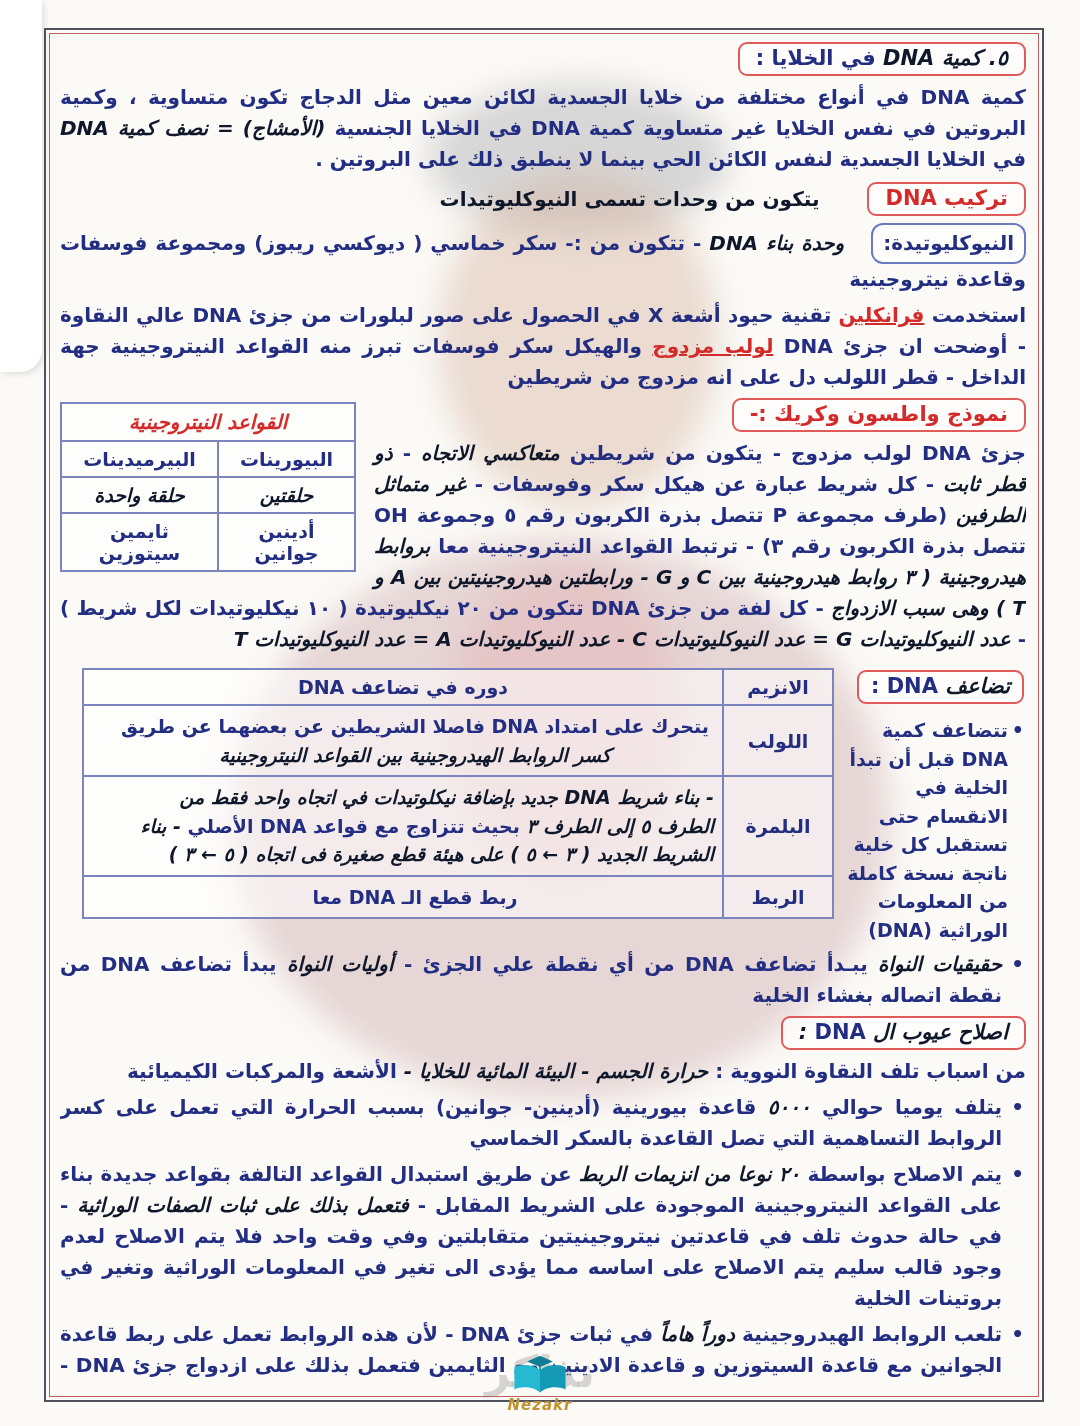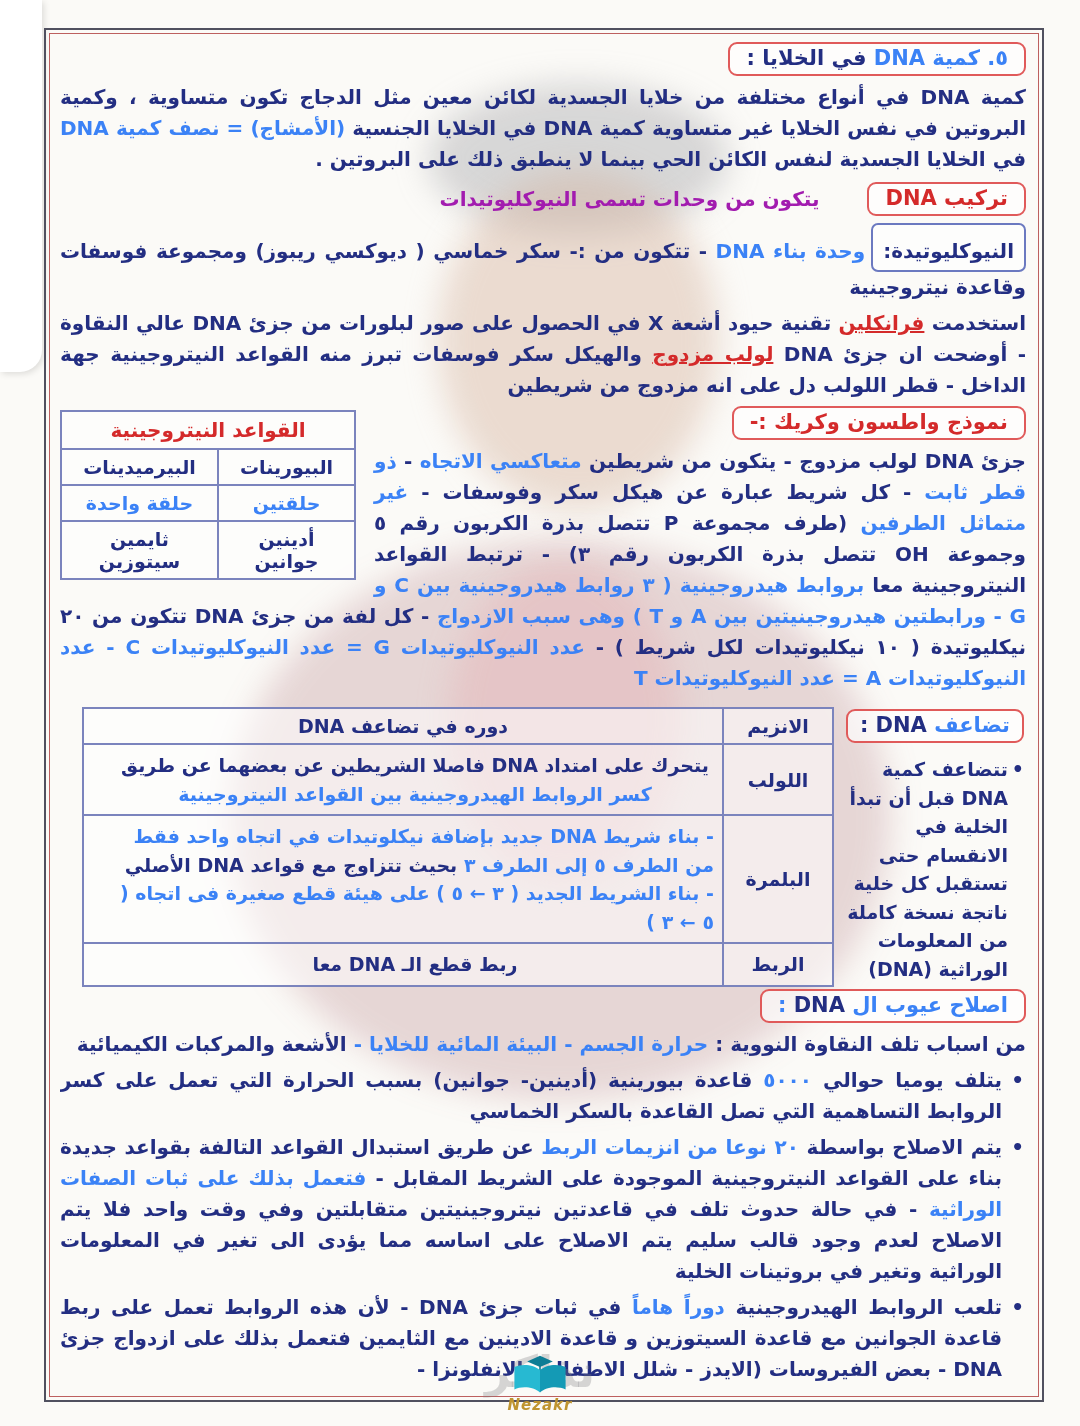--- a/index.html
+++ b/index.html
@@ -18,44 +18,44 @@
               border-radius:0 0 22px 0; box-shadow:2px 2px 6px rgba(0,0,0,0.12); z-index:1; }
 
   .frame { position:absolute; left:44px; top:28px; right:36px; bottom:24px;
            border:2px solid #50505f; outline:1px solid #bd5f5f; outline-offset:-6px;
            z-index:1; pointer-events:none; }
 
   .content { position:absolute; left:60px; top:40px; right:54px; bottom:38px;
              z-index:2; direction:rtl; text-align:right; overflow:hidden; }
 
   .c-navy  { color:#232e82; }
-  .c-red   { color:#3b82f6; }
+  .c-red   { color:#0f172a;font-style:italic; }
   .c-redu  { color:#d42a2a; text-decoration:underline; }
 
   .hdr-line { margin:2px 0 6px; }
   .hdr-box { display:inline-block; border:2px solid #e05a5a; border-radius:9px;
              padding:2px 16px 4px; background:rgba(255,255,255,0.65);
              font-size:21px; font-weight:bold; color:#d42a2a; }
 
   .para { font-size:20px; font-weight:bold; color:#232e82; line-height:1.55;
           text-align:justify; margin:5px 0; }
 
   .inline-row { display:flex; align-items:center; gap:48px; margin:7px 0; }
-  .inline-text { font-size:20px; font-weight:bold; color:#a21caf; }
+  .inline-text { font-size:20px; font-weight:bold; color:#0f172a; }
 
-  .label-box { display:inline-block; border:2px solid #6b79c0; border-radius:7px;
-               padding:11px 10px 3px; color:#232e82; background:rgba(255,255,255,0.6);
-               margin-left:6px; }
+  .label-box { display:inline-block; border:2px solid #6b79c0; border-radius:12px;
+               padding:3px 10px 3px; color:#232e82; background:rgba(255,255,255,0.6);
+               margin-left:27px; }
 
   table { border-collapse:collapse; background:rgba(255,255,255,0.55); }
   td, th { border:2px solid #7b84bd; text-align:center; font-weight:bold;
            font-size:19px; color:#232e82; padding:6px 8px; }
 
   .bases-table { float:left; width:296px; margin:4px 18px 10px 0; }
-  .bases-table .title-cell { color:#d42a2a; font-size:20px; }
+  .bases-table .title-cell { color:#d42a2a; font-size:20px;font-style:italic; }
 
   .watson-section::after, .enzyme-section::after { content:""; display:block; clear:both; }
 
   .enzyme-section { margin-top:8px; }
   .replication-sidebar { float:right; width:192px; padding-right:2px; }
   .replication-sidebar .hdr-box { margin-bottom:6px; padding:2px 12px 4px; }
   .sidebar-text { font-size:19px; line-height:1.5; font-weight:bold; color:#232e82; }
 
   .enzyme-table { width:752px; }
   .enzyme-table .name-cell { width:110px; }
@@ -157,20 +157,21 @@
           <td class="desc-cell desc-right"><span class="c-red">- بناء شريط DNA جديد بإضافة نيكلوتيدات في اتجاه واحد فقط من الطرف ٥ إلى الطرف ٣ </span><span class="c-navy">بحيث تتزاوج مع قواعد DNA الأصلي</span><span class="c-red"> - بناء الشريط الجديد ( ٣ ← ٥ ) على هيئة قطع صغيرة فى اتجاه ( ٥ ← ٣ )</span></td>
         </tr>
         <tr>
           <td class="name-cell">الربط</td>
           <td class="desc-cell"><span class="c-navy">ربط قطع الـ DNA معا</span></td>
         </tr>
       </tbody>
         </table>
     </div>
 
+    <p class="para bullet-item"><span class="c-red">حقيقيات النواة</span><span class="c-navy"> يبـدأ تضاعف DNA من أي نقطة علي الجزئ - </span><span class="c-red">أوليات النواة</span><span class="c-navy"> يبدأ تضاعف DNA من نقطة اتصاله بغشاء الخلية</span></p>
 
     <div class="hdr-line">
       <span class="hdr-box"><span class="c-red">اصلاح عيوب ال </span><span class="c-navy">DNA</span><span class="c-red"> :</span></span>
     </div>
 
     <p class="para"><span class="c-navy">من اسباب تلف النقاوة النووية : </span><span class="c-red">حرارة الجسم - البيئة المائية للخلايا - </span><span class="c-navy">الأشعة والمركبات الكيميائية</span></p>
     <p class="para bullet-item"><span class="c-navy">يتلف يوميا حوالي </span><span class="c-red">٥٠٠٠</span><span class="c-navy"> قاعدة بيورينية (أدينين- جوانين) بسبب الحرارة التي تعمل على كسر الروابط التساهمية التي تصل القاعدة بالسكر الخماسي</span></p>
     <p class="para bullet-item"><span class="c-navy">يتم الاصلاح بواسطة </span><span class="c-red">٢٠ نوعا من انزيمات الربط</span><span class="c-navy"> عن طريق استبدال القواعد التالفة بقواعد جديدة بناء على القواعد النيتروجينية الموجودة على الشريط المقابل - </span><span class="c-red">فتعمل بذلك على ثبات الصفات الوراثية</span><span class="c-navy"> - في حالة حدوث تلف في قاعدتين نيتروجينيتين متقابلتين وفي وقت واحد فلا يتم الاصلاح لعدم وجود قالب سليم يتم الاصلاح على اساسه مما يؤدى الى تغير في المعلومات الوراثية وتغير في بروتينات الخلية</span></p>
     <p class="para bullet-item"><span class="c-navy">تلعب الروابط الهيدروجينية </span><span class="c-red">دوراً هاماً</span><span class="c-navy"> في ثبات جزئ DNA - لأن هذه الروابط تعمل على ربط قاعدة الجوانين مع قاعدة السيتوزين و قاعدة الادينين مع الثايمين فتعمل بذلك على ازدواج جزئ DNA - بعض الفيروسات (الايدز - شلل الاطفال - الانفلونزا - </span></p>
 

